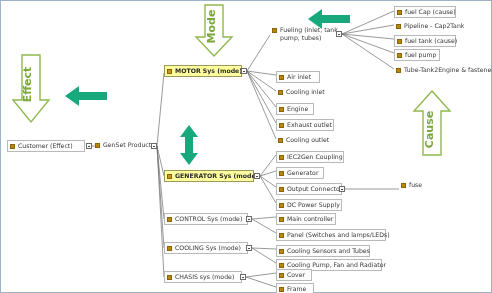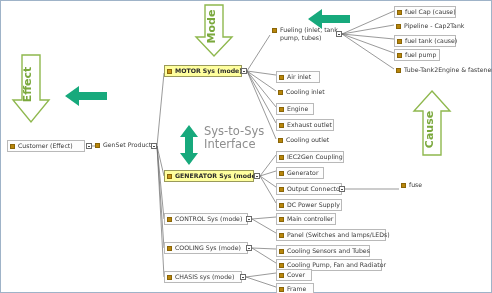--- a/index.html
+++ b/index.html
@@ -170,22 +170,20 @@
       <polygon points="2,12 16,2 16,8 44,8 44,16 16,16 16,22" fill="#17a97c"></polygon>
     </svg>
   </div>
 
   <div class="teal" style="left:176px;top:122px;">
     <svg width="24" height="44" viewBox="0 0 24 44" xmlns="http://www.w3.org/2000/svg">
       <polygon points="12,2 21,14 16,14 16,30 21,30 12,42 3,30 8,30 8,14 3,14" fill="#17a97c"></polygon>
     </svg>
   </div>
 
-  <div id="centerCaption" style="left:203px;top:124px;">Sys-to-Sys
-Interface</div>
 
   <div id="nodeLayer">
       <div class="node boxed" style="left: 6px; top: 139px; width: 78px;">
         <span class="sq"></span>
         <span class="lbl">Customer (Effect)</span>
       </div>
       <div class="node" style="left: 92px; top: 139px; width: 62px;">
         <span class="sq"></span>
         <span class="lbl">GenSet Product</span>
       </div>

